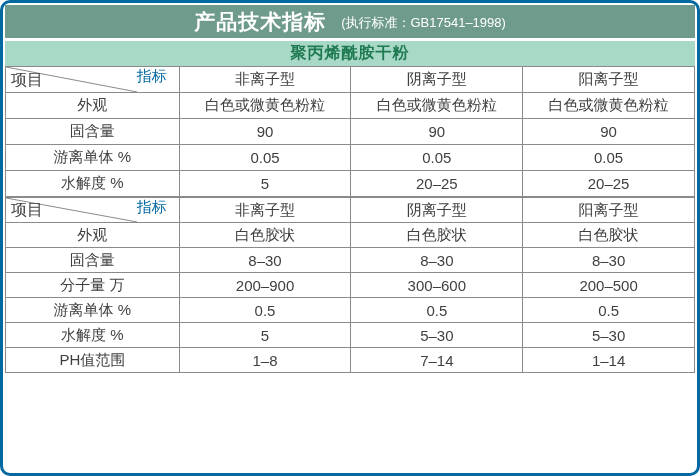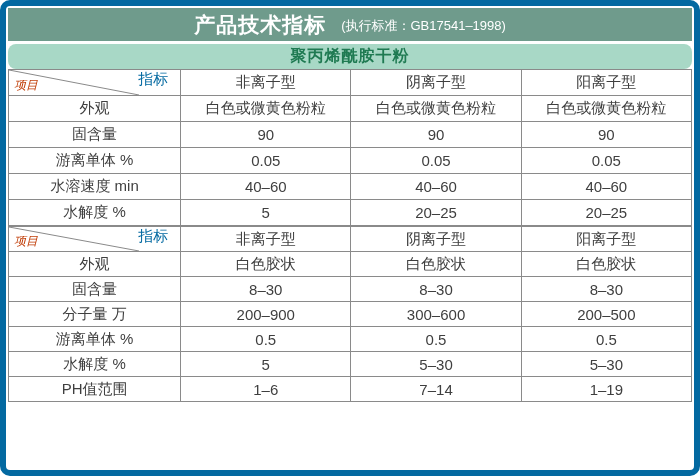--- a/index.html
+++ b/index.html
@@ -1,53 +1,53 @@
 <!DOCTYPE html>
 <html><head>
 <meta charset="utf-8">
 <style>
   * { margin:0; padding:0; box-sizing:border-box; }
   html,body { width:700px; height:476px; background:#ffffff; }
   body { font-family:"Liberation Sans","DejaVu Sans",sans-serif; position:relative; }
 
   .card {
     position:absolute; left:0; top:0; width:700px; height:476px;
-    background:#fff; border:6px solid #0369a1; border-radius:10px;
+    background:#fff; border:3px solid #0369a1; border-radius:10px;
     padding:2px; overflow:hidden;
   }
 
   .topbar {
     height:33px; background:#6f9b8c; color:#ffffff;
     display:flex; align-items:center; justify-content:center;
     margin-bottom:3px;
   }
   .topbar .title { font-size:21px; font-weight:bold; letter-spacing:1px; }
   .topbar .subtitle { font-size:13px; margin-left:15px; padding-top:3px; }
 
   .section-bar {
     height:25px; background:#a8d8c6; color:#1f7a52;
     font-weight:bold; font-size:16px; letter-spacing:1px;
-    display:flex; align-items:center; justify-content:center;border-radius:8px;
+    display:flex; align-items:center; justify-content:center;
   }
 
   table.spec { width:100%; border-collapse:collapse; table-layout:fixed; }
   table.spec td {
     border:1px solid #8a8a8a; text-align:center;
     font-size:15px; color:#3f3f3f; height:26px;
     padding:0 3px; overflow:hidden; white-space:nowrap;
   }
   table.spec.t2 td { height:25px; }
   col.c-label { width:25.2%; }
   col.c-val   { width:24.93%; }
 
   .diagcell { position:relative; padding:0; }
   .diagline { position:absolute; left:0; top:0; width:76%; height:100%; display:block; }
   .diagline line { stroke:#8a8a8a; stroke-width:1; vector-effect:non-scaling-stroke; }
   .corner-top    { position:absolute; top:0;    right:12px; font-size:15px; color:#0369a1; }
-  .corner-bottom { position:absolute; bottom:1px; left:5px; font-size:12px; color:#c2410c;font-style:italic; }
+  .corner-bottom { position:absolute; bottom:1px; left:5px; font-size:16px; color:#404040; }
 </style>
 </head>
 <body>
 
 <div class="card">
 
   <div class="topbar">
     <span class="title">产品技术指标</span>
     <span class="subtitle">(执行标准：GB17541–1998)</span>
   </div>
@@ -84,26 +84,20 @@
         <td>固含量</td>
         <td>90</td>
         <td>90</td>
         <td>90</td>
       </tr>
       <tr>
         <td>游离单体 %</td>
         <td>0.05</td>
         <td>0.05</td>
         <td>0.05</td>
-      </tr>
-      <tr>
-        <td>水溶速度 min</td>
-        <td>40–60</td>
-        <td>40–60</td>
-        <td>40–60</td>
       </tr>
       <tr>
         <td>水解度 %</td>
         <td>5</td>
         <td>20–25</td>
         <td>20–25</td>
       </tr>
     </tbody>
   </table>
 
@@ -153,20 +147,20 @@
         <td>0.5</td>
       </tr>
       <tr>
         <td>水解度 %</td>
         <td>5</td>
         <td>5–30</td>
         <td>5–30</td>
       </tr>
       <tr>
         <td>PH值范围</td>
-        <td>1–6</td>
+        <td>1–8</td>
         <td>7–14</td>
-        <td>1–19</td>
+        <td>1–14</td>
       </tr>
     </tbody>
   </table>
 
 </div>
 
 </body></html>

